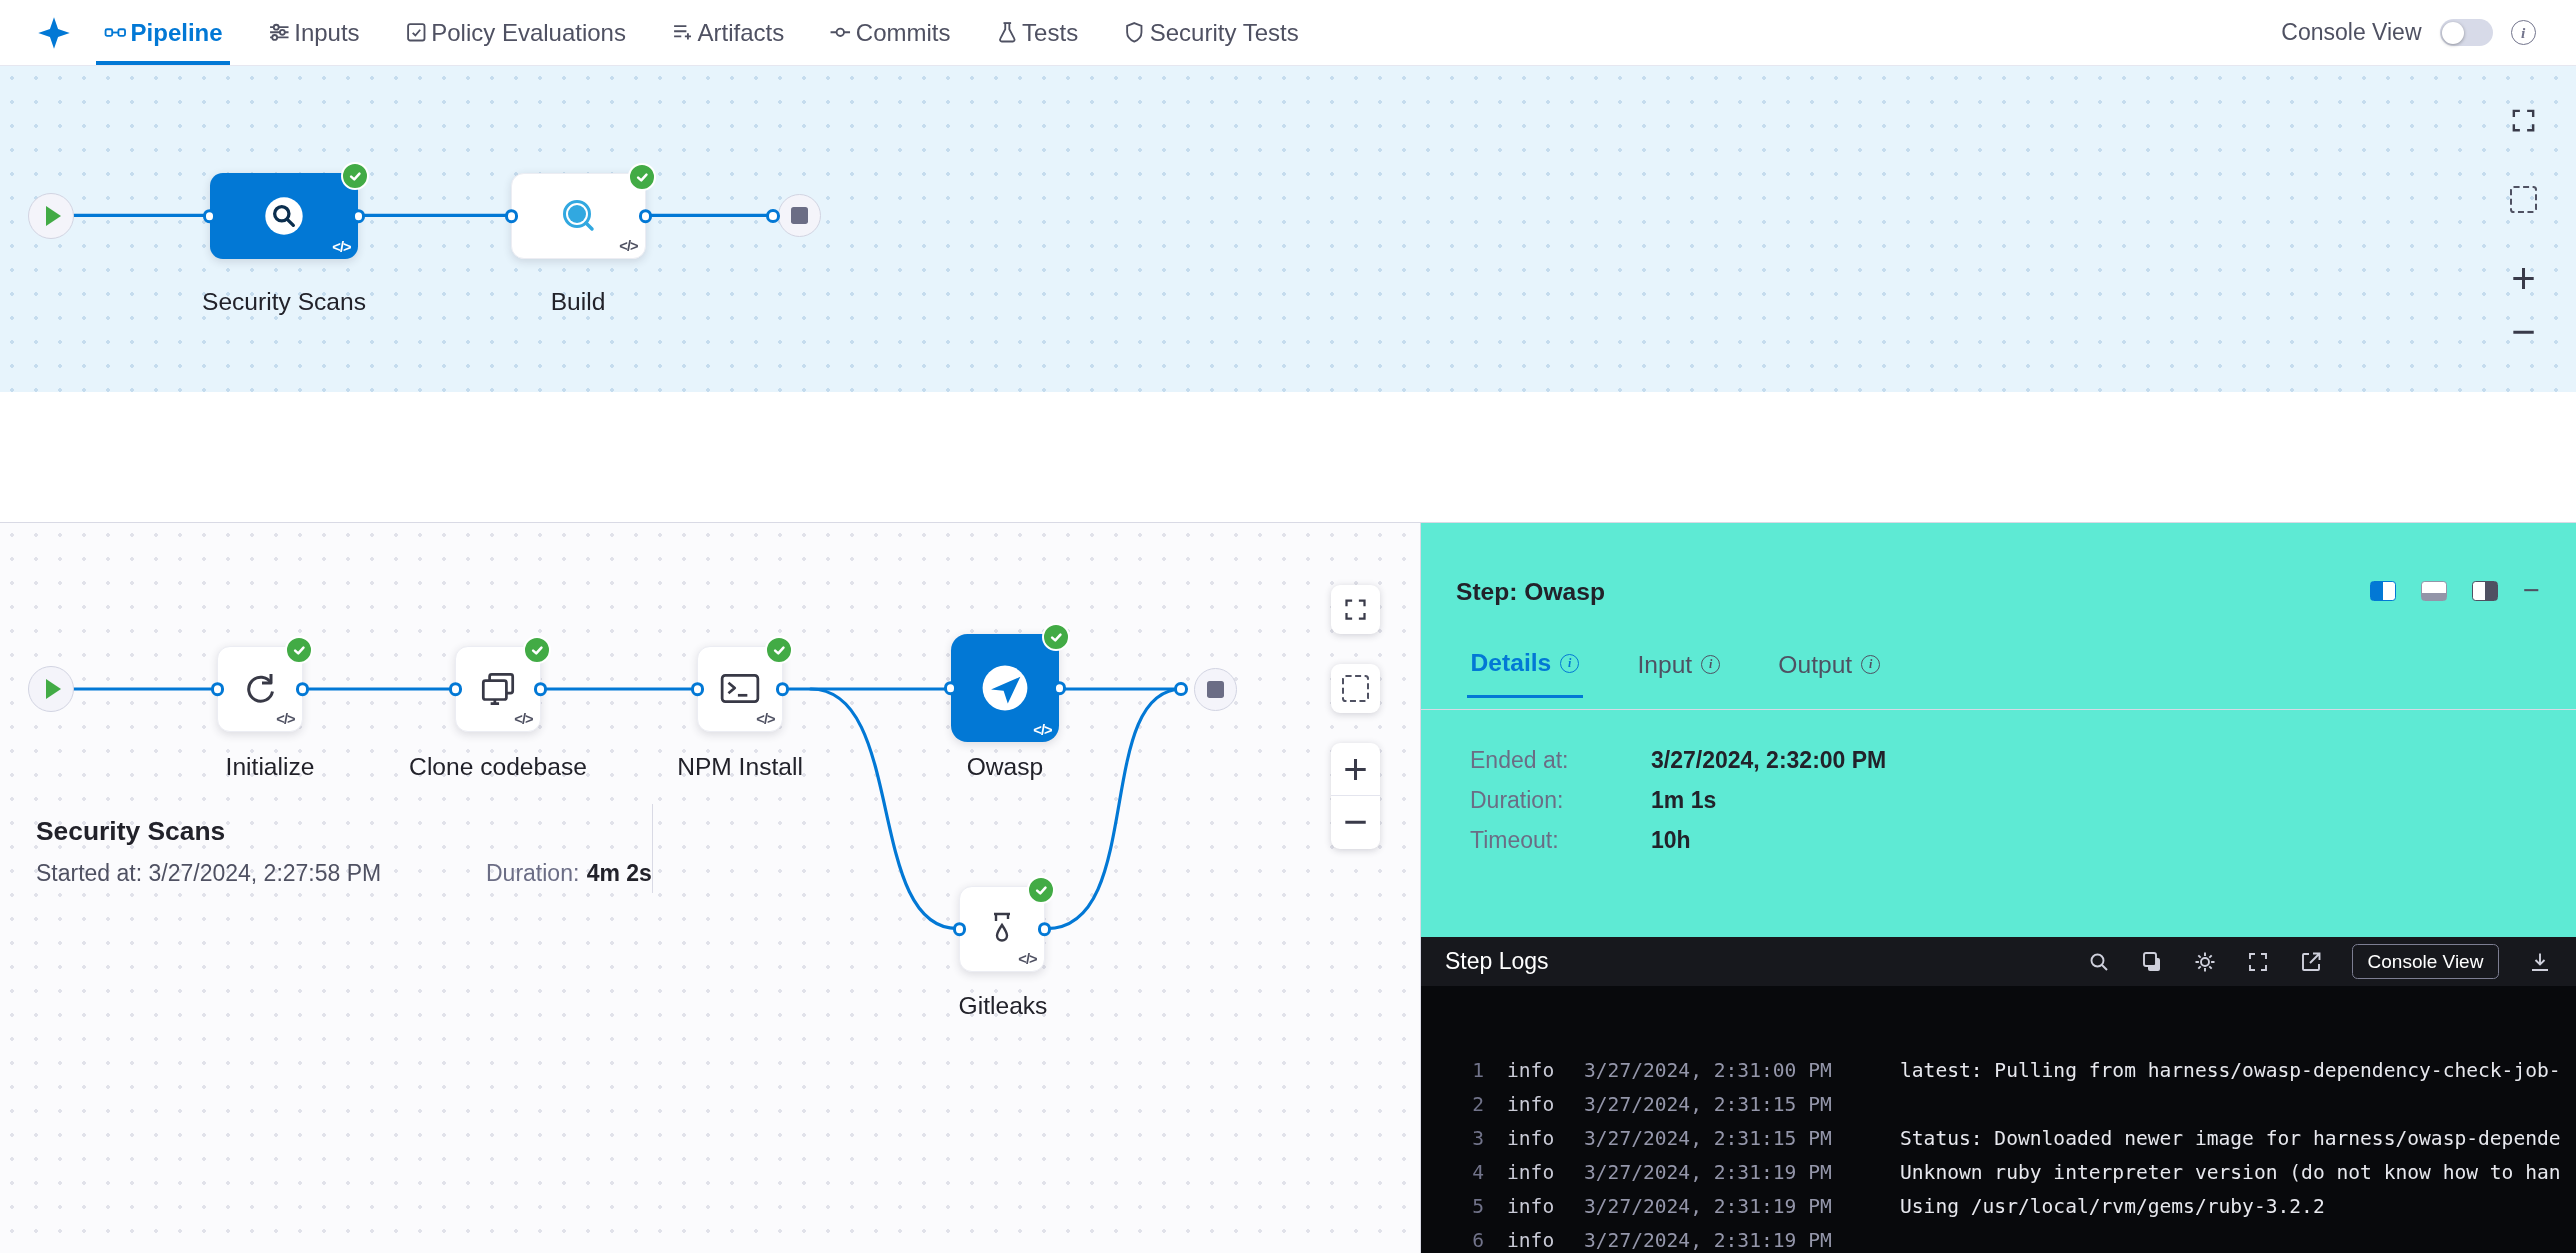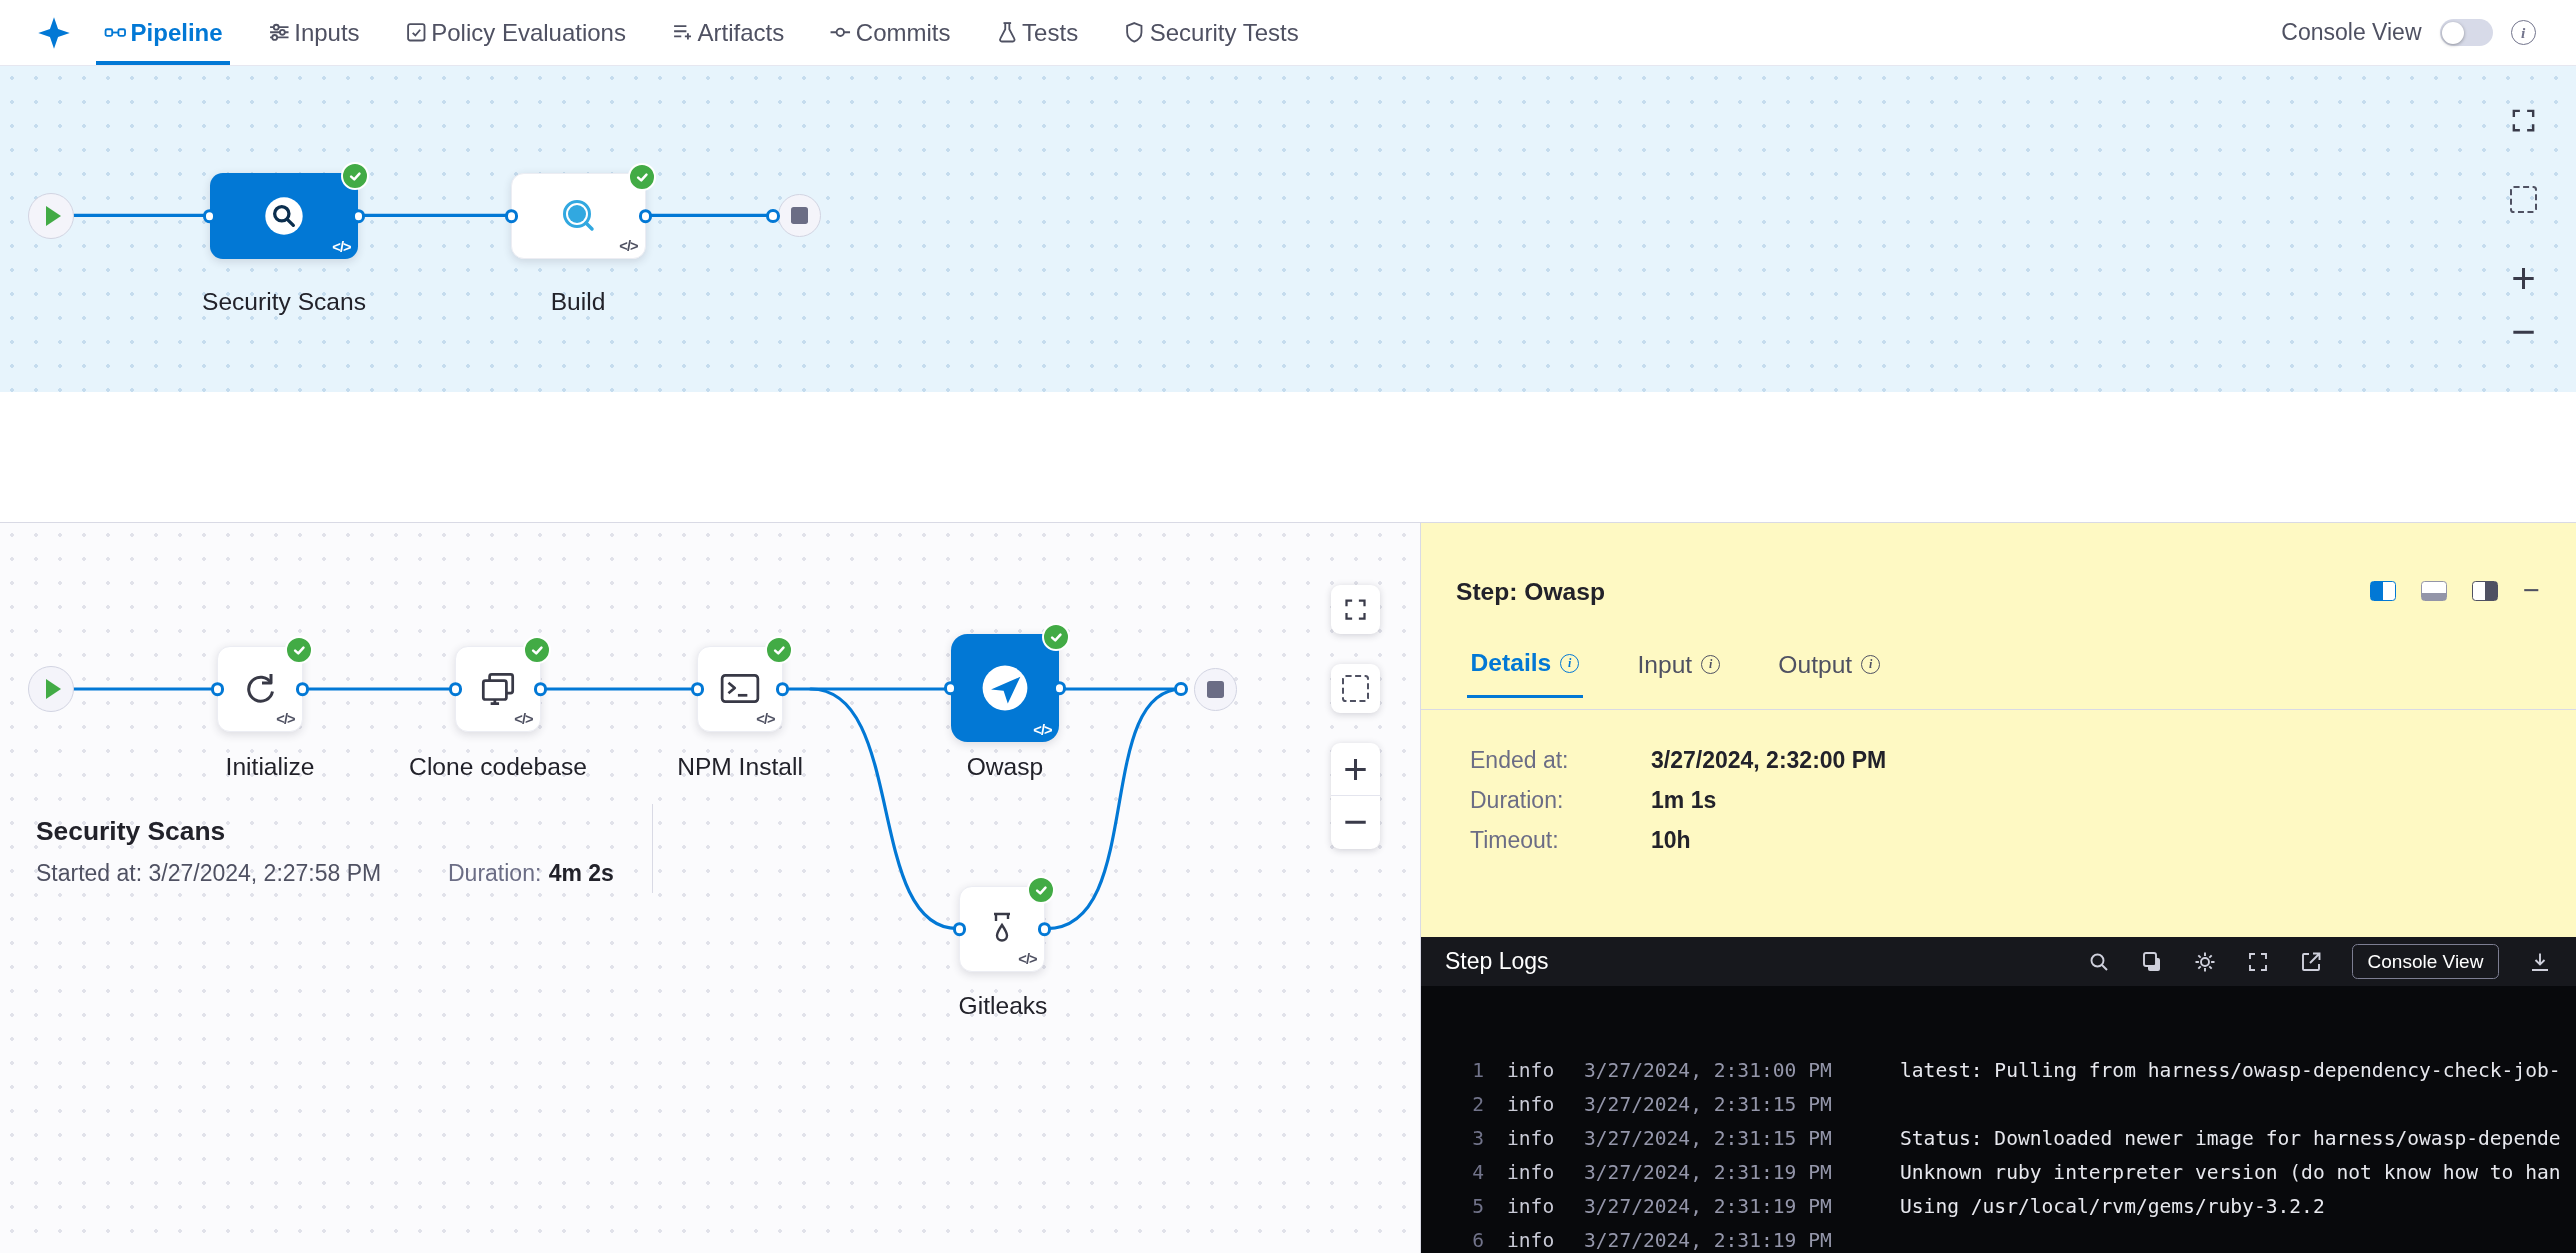--- a/index.html
+++ b/index.html
@@ -58,27 +58,27 @@
   .zoom-glyph { font-size:42px; line-height:1; color:#393a49; font-weight:400; }
   .marquee-box { width:27px; height:27px; border:2.3px dashed #4f5162; border-radius:3.6px; }
   .ctl-card { position:absolute; background:#fff; border-radius:9px; box-shadow:0 1.8px 7.3px rgba(40,41,61,.18);
     display:flex; align-items:center; justify-content:center; cursor:pointer; }
 
   
   .summary-bar { position:absolute; top:392px; left:0; right:0; height:131px; background:#fff;
     border-bottom:0.9px solid #d9dae5; z-index:5; }
   .summary-title { position:absolute; left:36px; top:424px; font-size:26.4px; font-weight:700; }
   .summary-started { position:absolute; left:36px; top:468px; font-size:23px; color:#4f5162; }
-  .summary-duration { position:absolute; left:448px; top:468px; font-size:23px; color:#6b6d85; }
+  .summary-duration { position:absolute; left:486px; top:468px; font-size:23px; color:#6b6d85; }
   .summary-duration b { color:#22222a; font-weight:700; margin-left:7.3px; }
   .summary-vline { position:absolute; left:652px; top:412px; height:89px; width:0.9px; background:#d9dae5; }
 
   
   .main { position:absolute; top:523px; left:0; right:0; bottom:0; display:flex; }
-  .step-pane { position:relative; flex:1; background:#fef9c3; overflow:hidden; }
+  .step-pane { position:relative; flex:1; background:#5eead4; overflow:hidden; }
   .step-title { position:absolute; top:55px; left:35px; font-size:24.6px; font-weight:600; }
   .pane-icons { position:absolute; top:53px; right:36px; display:flex; align-items:center; gap:25.5px; }
   .lay-ic { width:25.5px; height:20px; border-radius:3.6px; }
   .lay-1 { border:1.8px solid #0278d5; background:linear-gradient(to right,#0278d5 50%,#fff 50%); }
   .lay-2 { border:1.8px solid #9395a8; background:linear-gradient(to top,#9395a8 38%,#fff 38%); }
   .lay-3 { border:1.8px solid #4f5162; background:linear-gradient(to left,#4f5162 50%,#fff 50%); }
   .pane-min { font-size:29px; color:#4f5162; line-height:1; }
 
   .step-tabs { position:absolute; top:126px; left:46px; display:flex; gap:51px; z-index:2; }
   .step-tab { display:flex; align-items:center; gap:9px; font-size:24.6px; color:#4f5162;

